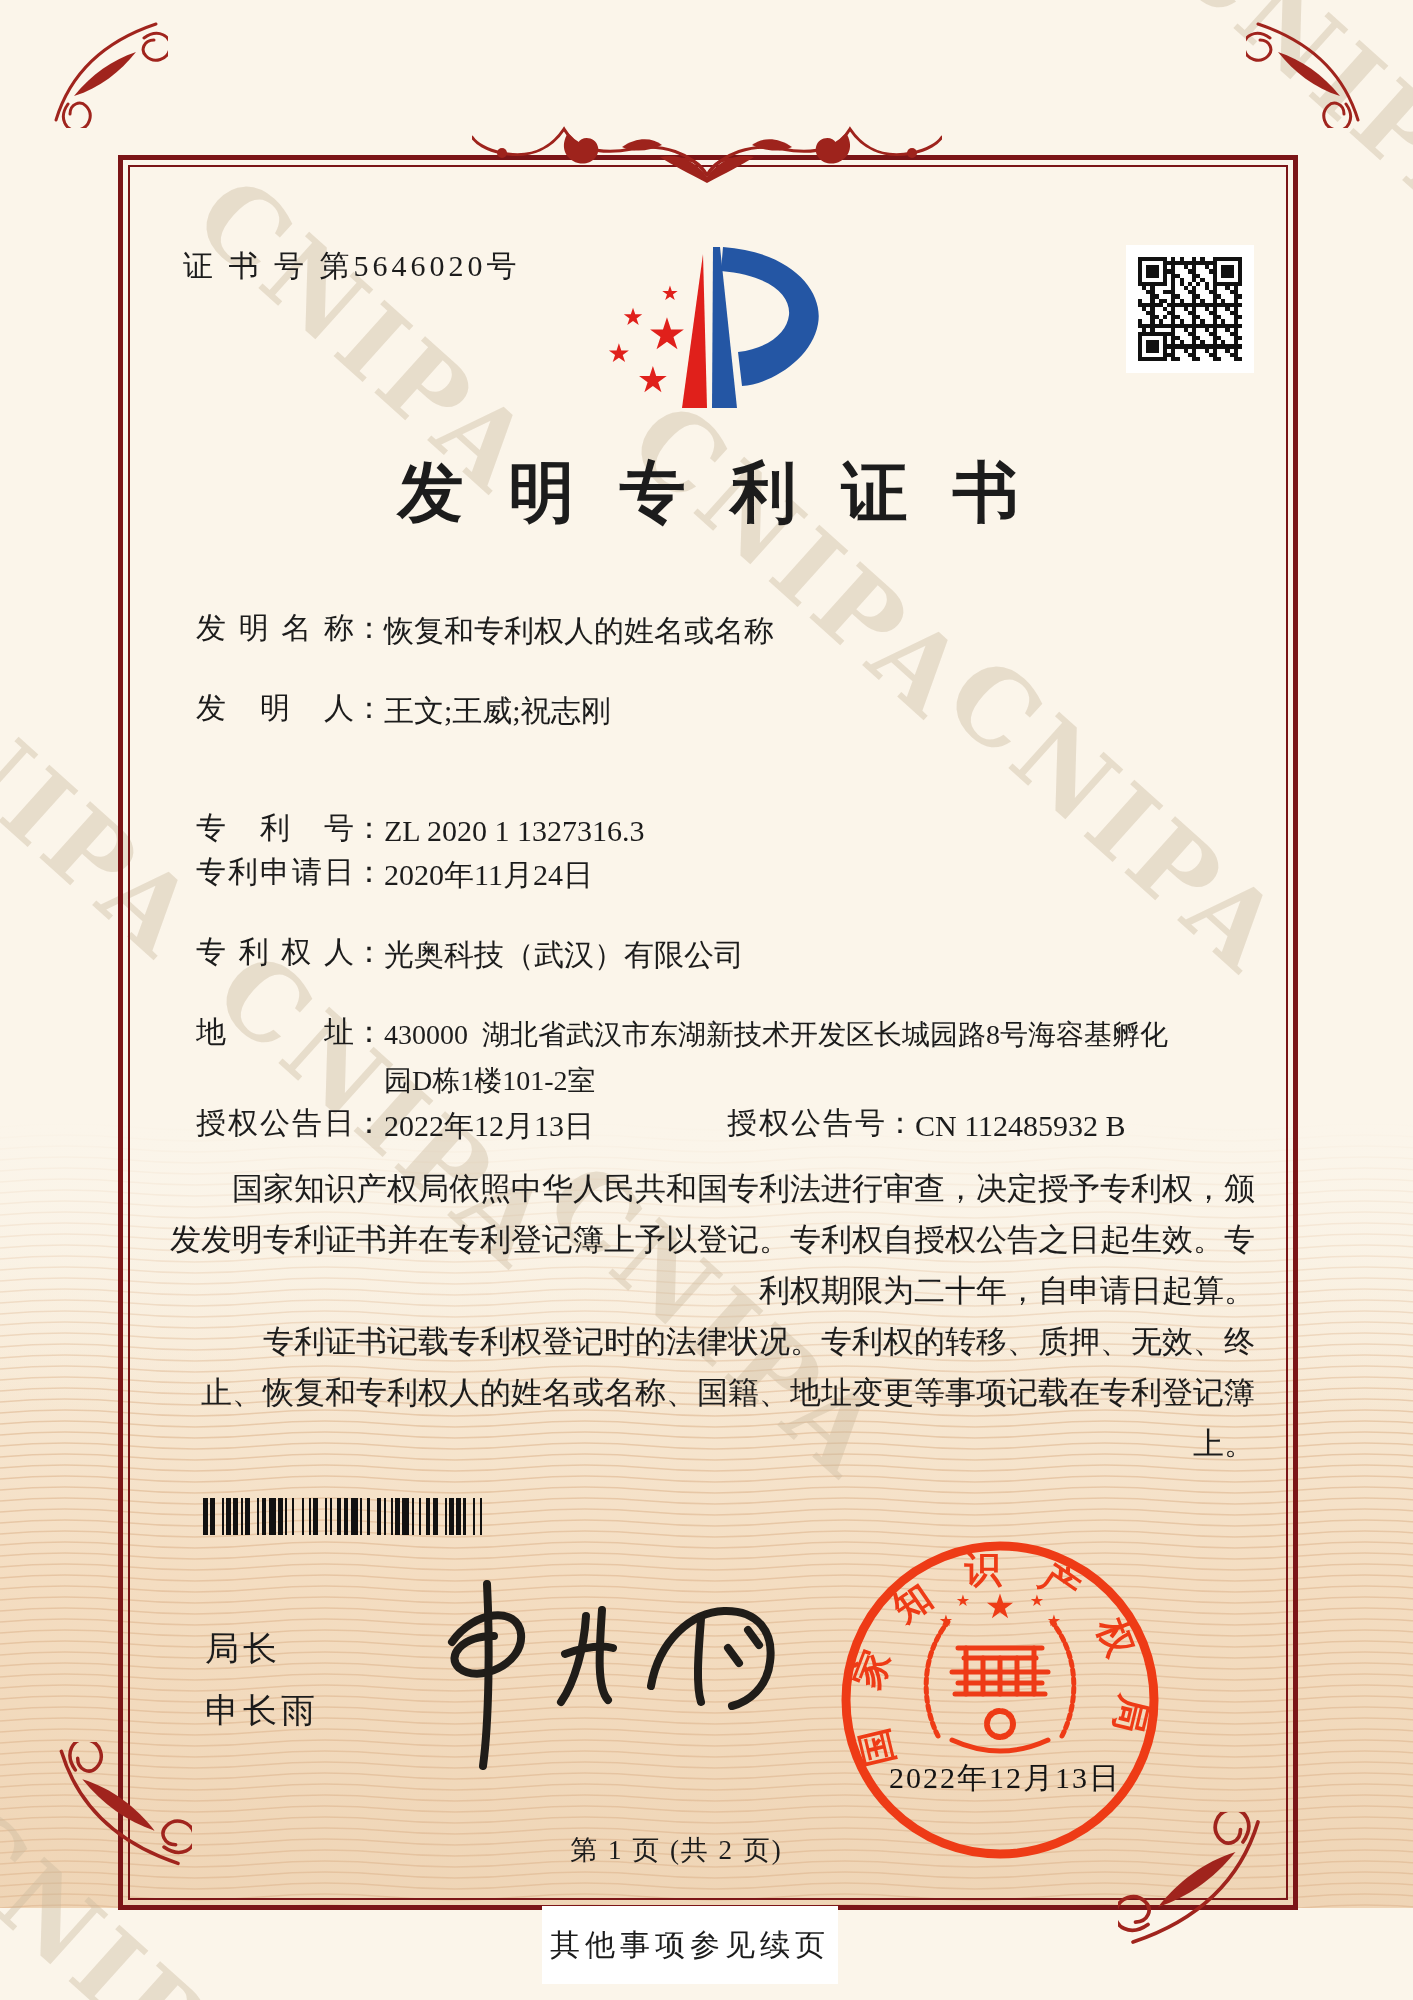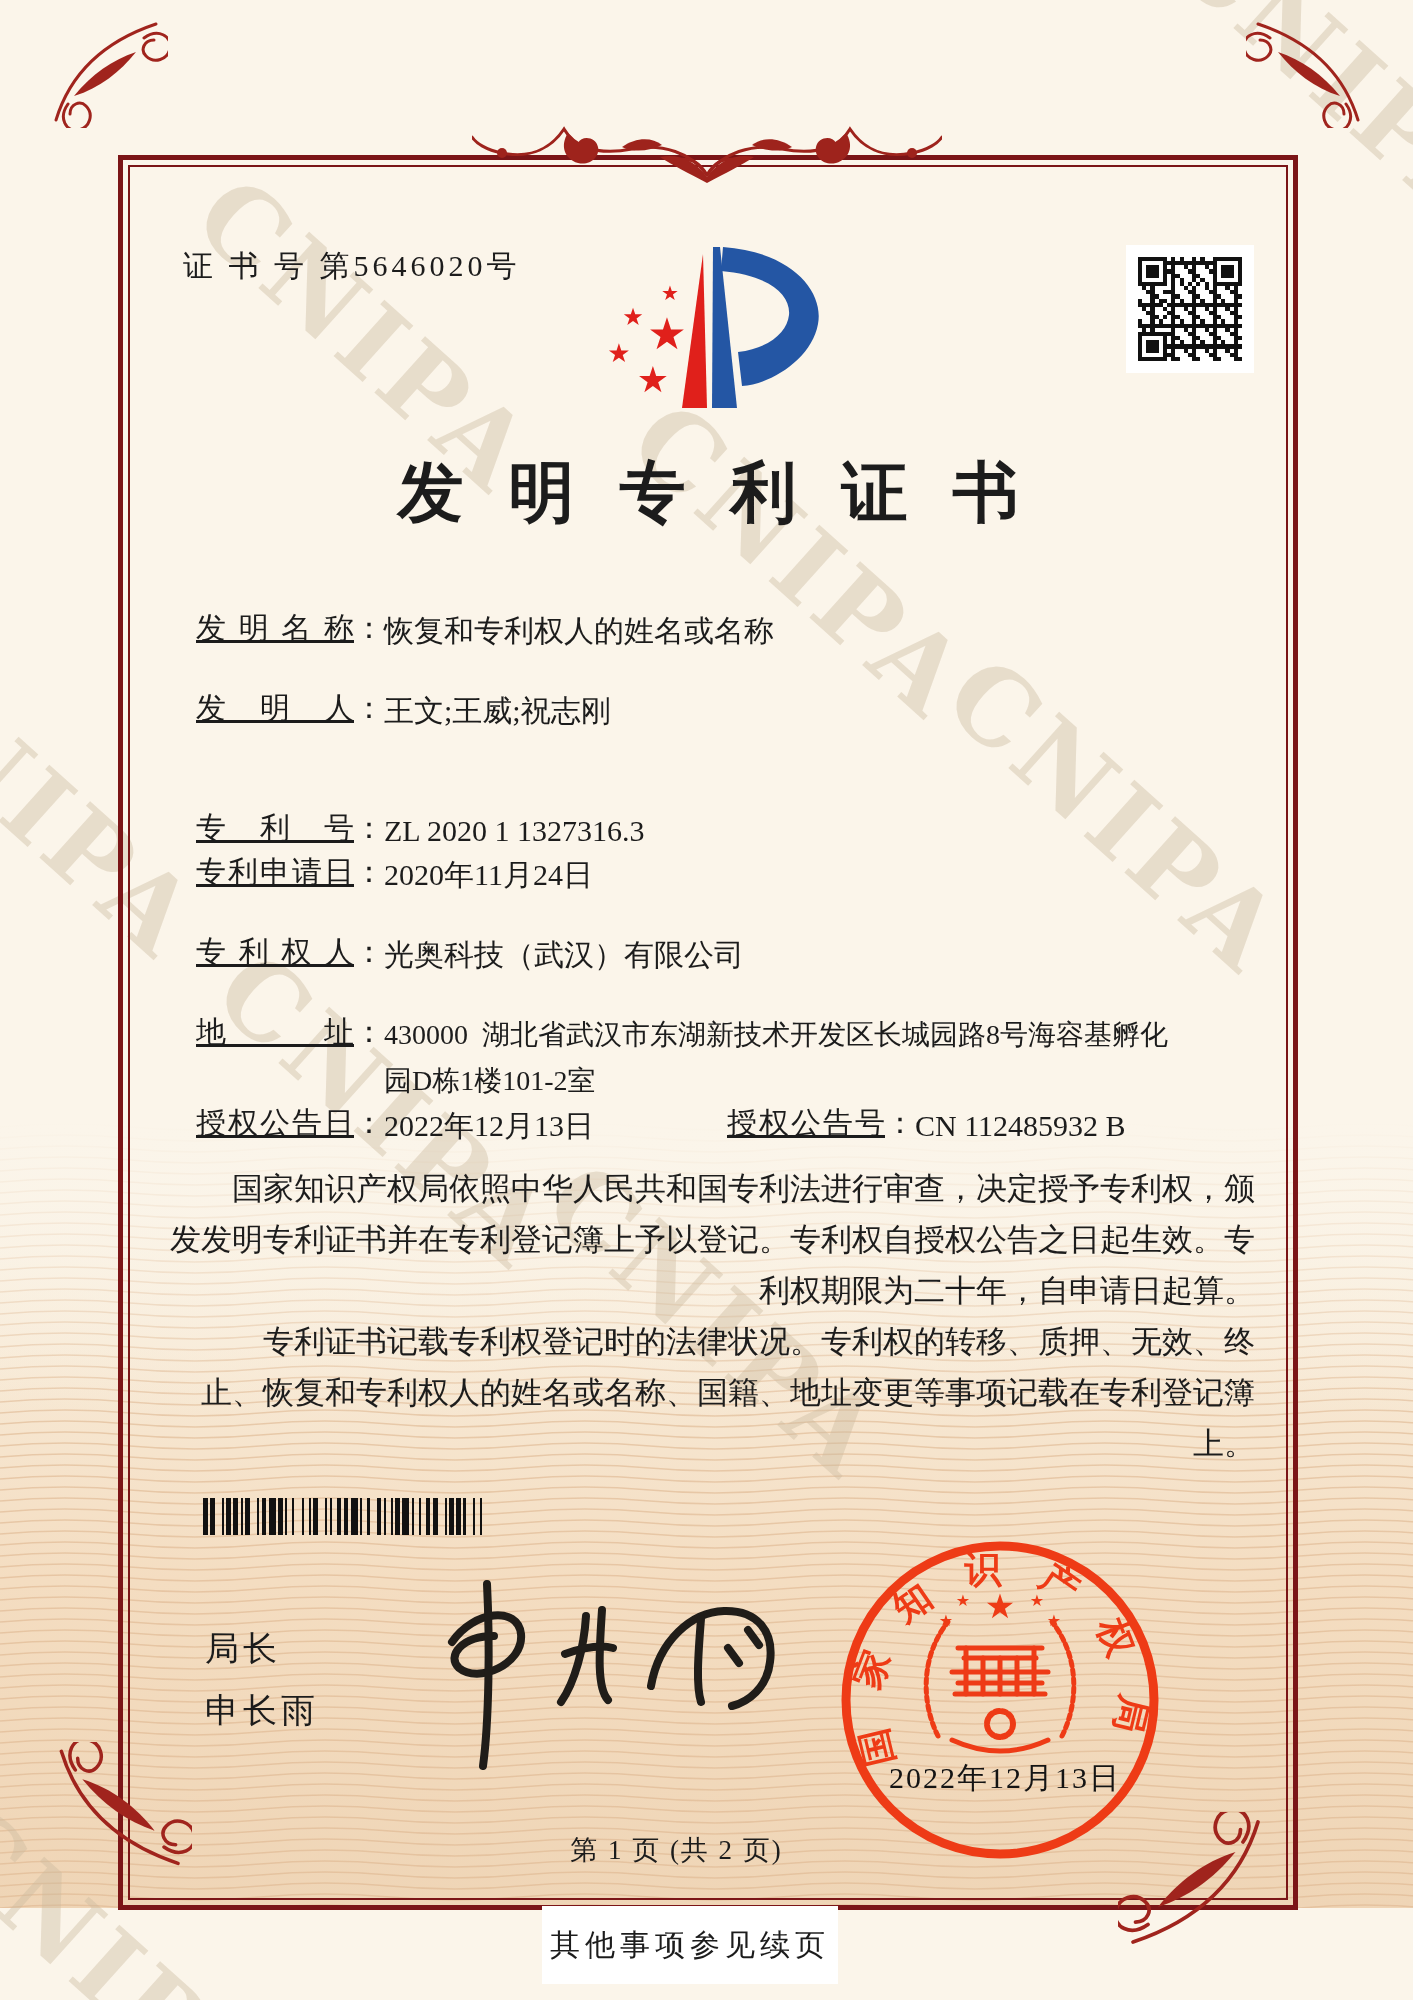--- a/index.html
+++ b/index.html
@@ -18,21 +18,21 @@
     background:linear-gradient(180deg, rgba(246,231,210,0) 0px, rgba(245,226,200,0.55) 210px, #f4ddc1 460px, #efd5b6 100%);}
   .wavefade{position:absolute;left:0;top:1120px;width:1413px;height:300px;
     background:linear-gradient(180deg,#fbf5ea 0%, rgba(251,245,234,0) 100%);}
   
   .certno{position:absolute;left:183px;top:246px;font-size:30px;letter-spacing:4px;}
   
   .title{position:absolute;left:118px;top:448px;width:1180px;text-align:center;font-size:66px;font-weight:bold;
          letter-spacing:45px;text-indent:45px;}
   
   .row{position:absolute;left:196px;font-size:30px;display:flex;align-items:flex-start;}
-  .lbl{display:inline-block;width:158px;text-align:justify;text-align-last:justify;flex:none;text-decoration:underline;}
+  .lbl{display:inline-block;width:158px;text-align:justify;text-align-last:justify;flex:none;}
   .colon{flex:none;width:30px;}
   .val{white-space:pre-wrap;line-height:46px;}
   .r0{top:608px}.r1{top:688px}.r2{top:808px}.r3{top:852px}.r4{top:932px}.r5{top:1012px}
   .r5 .val{width:810px;font-size:28px;line-height:46px;}
   .rg{top:1103px}
   .grant2{position:absolute;left:727px;top:1103px;font-size:30px;display:flex;}
   
   .paras{position:absolute;left:160px;top:1163px;width:1095px;font-size:31px;line-height:51px;text-align:right;}
   .paras p{margin:0;text-indent:2em;}
   

